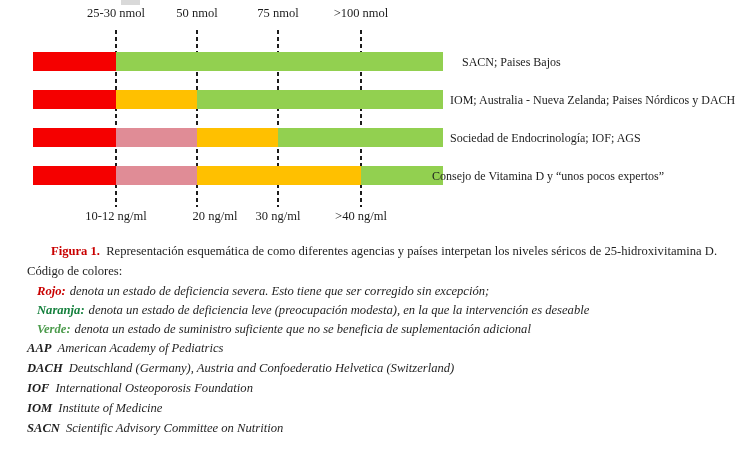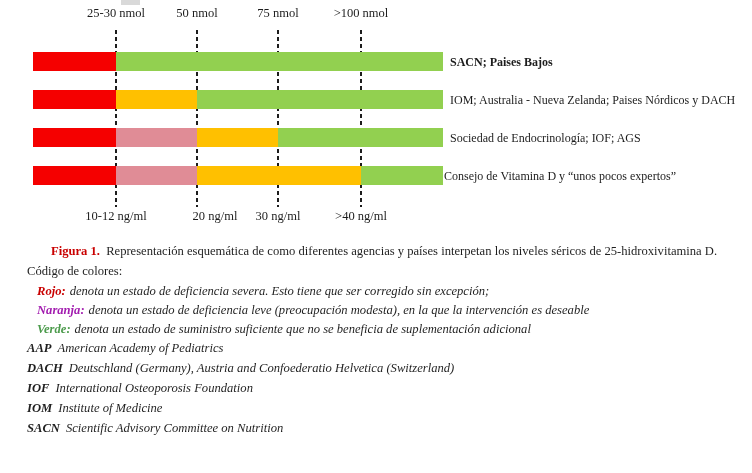--- a/index.html
+++ b/index.html
@@ -37,46 +37,46 @@
       <div class="axis-label" style="left: 116px; top: 209px;">10-12 ng/ml</div>
       <div class="axis-label" style="left: 215px; top: 209px;">20 ng/ml</div>
       <div class="axis-label" style="left: 278px; top: 209px;">30 ng/ml</div>
       <div class="axis-label" style="left: 361px; top: 209px;">&gt;40 ng/ml</div>
       <div class="dash-line" style="left: 115px; top: 30px; height: 177px;"></div>
       <div class="dash-line" style="left: 196px; top: 30px; height: 177px;"></div>
       <div class="dash-line" style="left: 277px; top: 30px; height: 177px;"></div>
       <div class="dash-line" style="left: 360px; top: 30px; height: 177px;"></div>
       <div class="bar-seg" style="left: 33px; top: 52px; width: 83px; background: rgb(245, 0, 0);"></div>
       <div class="bar-seg" style="left: 116px; top: 52px; width: 327px; background: rgb(146, 208, 80);"></div>
-      <div class="row-label" style="left: 450px; top: 62px; font-weight: bold;">SACN; Paises Bajos</div>
+      <div class="row-label" style="left: 462px; top: 62px;">SACN; Paises Bajos</div>
       <div class="bar-seg" style="left: 33px; top: 90px; width: 83px; background: rgb(245, 0, 0);"></div>
       <div class="bar-seg" style="left: 116px; top: 90px; width: 81px; background: rgb(255, 192, 0);"></div>
       <div class="bar-seg" style="left: 197px; top: 90px; width: 246px; background: rgb(146, 208, 80);"></div>
       <div class="row-label" style="left: 450px; top: 100px;">IOM; Australia - Nueva Zelanda; Paises Nórdicos y DACH</div>
       <div class="bar-seg" style="left: 33px; top: 128px; width: 83px; background: rgb(245, 0, 0);"></div>
       <div class="bar-seg" style="left: 116px; top: 128px; width: 81px; background: rgb(224, 140, 150);"></div>
       <div class="bar-seg" style="left: 197px; top: 128px; width: 81px; background: rgb(255, 192, 0);"></div>
       <div class="bar-seg" style="left: 278px; top: 128px; width: 165px; background: rgb(146, 208, 80);"></div>
       <div class="row-label" style="left: 450px; top: 138px;">Sociedad de Endocrinología; IOF; AGS</div>
       <div class="bar-seg" style="left: 33px; top: 166px; width: 83px; background: rgb(245, 0, 0);"></div>
       <div class="bar-seg" style="left: 116px; top: 166px; width: 81px; background: rgb(224, 140, 150);"></div>
       <div class="bar-seg" style="left: 197px; top: 166px; width: 164px; background: rgb(255, 192, 0);"></div>
       <div class="bar-seg" style="left: 361px; top: 166px; width: 82px; background: rgb(146, 208, 80);"></div>
-      <div class="row-label" style="left: 444px; top: 176px;">Consejo de Vitamina D y “unos pocos expertos”</div>
+      <div class="row-label" style="left: 432px; top: 176px;">Consejo de Vitamina D y “unos pocos expertos”</div>
     </div>
 
   <div class="textblock">
     <p class="caption-line">
       <span class="figlabel">Figura 1.</span>
       <span>Representación esquemática de como diferentes agencias y países interpetan los niveles séricos de 25-hidroxivitamina D.</span>
     </p>
     <p class="cc-heading">Código de colores:</p>
     <div id="color-code">
         <p class="cc-line"><span class="cc-label" style="color: rgb(201, 0, 0);">Rojo:</span><span>denota un estado de deficiencia severa. Esto tiene que ser corregido sin excepción;</span></p>
-        <p class="cc-line"><span class="cc-label" style="color: #a21caf; margin-top: 13px;">Naranja:</span><span>denota un estado de deficiencia leve (preocupación modesta), en la que la intervención es deseable</span></p>
+        <p class="cc-line"><span class="cc-label" style="color: #15803d; margin-top: 13px;">Naranja:</span><span>denota un estado de deficiencia leve (preocupación modesta), en la que la intervención es deseable</span></p>
         <p class="cc-line"><span class="cc-label" style="color: rgb(76, 155, 76);">Verde:</span><span>denota un estado de suministro suficiente que no se beneficia de suplementación adicional</span></p>
       </div>
     <div id="abbr-list">
         <p class="abbr-line"><span class="abbr">AAP</span><span>American Academy of Pediatrics</span></p>
         <p class="abbr-line"><span class="abbr">DACH</span><span>Deutschland (Germany), Austria and Confoederatio Helvetica (Switzerland)</span></p>
         <p class="abbr-line"><span class="abbr">IOF</span><span>International Osteoporosis Foundation</span></p>
         <p class="abbr-line"><span class="abbr">IOM</span><span>Institute of Medicine</span></p>
         <p class="abbr-line"><span class="abbr">SACN</span><span>Scientific Advisory Committee on Nutrition</span></p>
       </div>
   </div>

